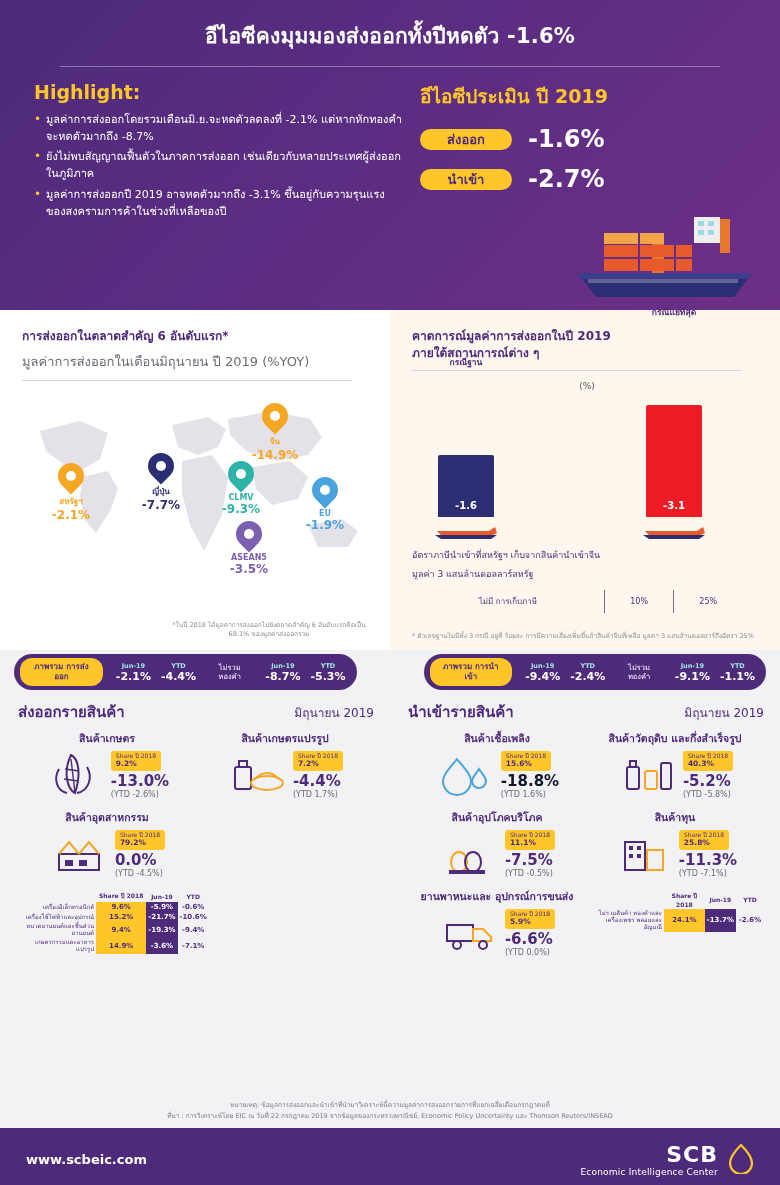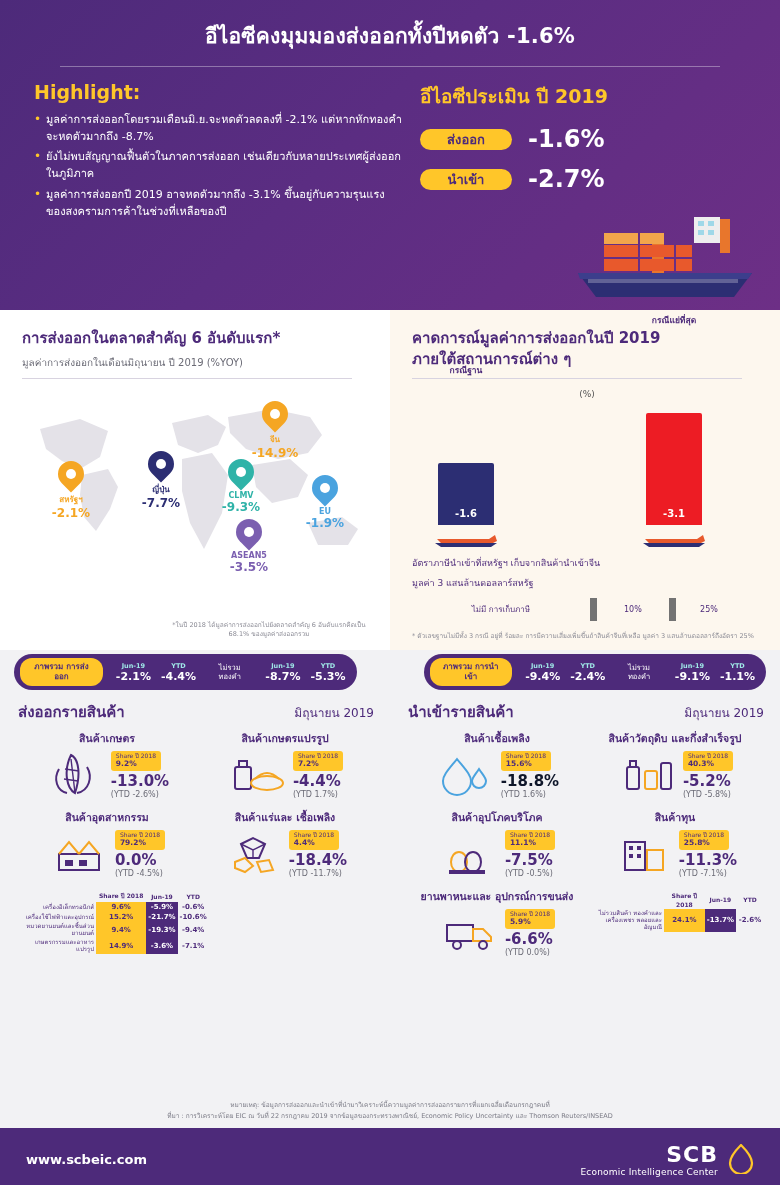--- a/index.html
+++ b/index.html
@@ -58,22 +58,22 @@
   .ship { position: absolute; right: 6px; bottom: 6px; width: 230px; height: 125px; }
 
   
   .row2 { display: flex; height: 340px; }
   .panel-left {
     width: 390px; background: #ffffff; padding: 18px 18px 0 22px; position: relative;
   }
   .panel-right {
     width: 390px; background: #fdf7ee; padding: 18px 18px 0 22px; position: relative;
   }
-  .panel-h1 { color: #4d2a7a; font-size: 15px; font-weight: bold; line-height: 1.4; }
-  .panel-sub { color: #6b6b76; font-size: 10px; margin-top: 6px; }
+  .panel-h1 { color: #4d2a7a; font-size: 12px; font-weight: bold; line-height: 1.4; }
+  .panel-sub { color: #6b6b76; font-size: 13px; margin-top: 6px; }
   .panel-rule { width: 330px; height: 1px; background: #d8d3e0; margin: 8px 0 0; }
 
   .worldmap { position: relative; width: 360px; height: 215px; margin-top: 4px; }
   .map-svg { position: absolute; inset: 0; }
   .pin { position: absolute; text-align: center; width: 62px; }
   .pin .pin-shape {
     width: 26px; height: 34px; margin: 0 auto; position: relative;
   }
   .pin .pin-shape:before {
     content: ""; position: absolute; left: 0; top: 0; width: 26px; height: 26px;
@@ -98,21 +98,21 @@
   .sc-label { font-size: 8.5px; color: #4d2a7a; font-weight: bold; position: absolute; top: -0px; width: 92px; }
   .sc-bar { margin: 4px auto; width: 56px; border-radius: 2px 2px 0 0; position: relative; }
   .sc-bar span { position: absolute; bottom: 6px; left: 0; right: 0; font-size: 10px; font-weight: bold; }
   .sc-boat { width: 66px; height: 16px; margin: 2px auto 0; }
 
   .sc-note { font-size: 9px; color: #4d2a7a; line-height: 1.5; margin-top: 6px; }
   .tax-table { margin-top: 8px; width: 330px; }
   .tax-table table { border-collapse: collapse; width: 100%; }
   .tax-table td {
     font-size: 8px; color: #4d2a7a; text-align: center; padding: 5px 2px;
-    border-right: 7px solid #737373;
+    border-right: 1px solid #737373;
   }
   .tax-table td:last-child { border-right: none; }
   .footnote-right {
     position: absolute; left: 22px; bottom: 8px; font-size: 6.5px;
     color: #8a8a94; line-height: 1.5;
   }
 
   
   .row3 { display: flex; height: 46px; background: #f2f2f4; gap: 39px; }
   .sumbar { width: 390px; padding: 4px 14px 0 14px; }
@@ -467,40 +467,20 @@
                 <small>Share
 ปี 2018</small>
                 <span>79.2%</span>
               </div>
               <div class="prod-val" style="color:#4d2a7a;">0.0%</div>
               <div class="prod-ytd">(YTD -4.5%)</div>
             </div>
           </div>
         </div>
 
-        <div class="prod-cell">
-          <div class="prod-name">สินค้าแร่และ เชื้อเพลิง</div>
-          <div class="prod-body">
-            <svg class="prod-icon" viewBox="0 0 62 52">
-              <path d="M18 16 L30 10 L42 16 L36 30 L24 30 Z" fill="none" stroke="#4d2a7a" stroke-width="2"></path>
-              <path d="M18 16 L30 22 L42 16 M30 22 L30 30" fill="none" stroke="#4d2a7a" stroke-width="1.4"></path>
-              <path d="M12 34 L22 30 L30 38 L22 44 L12 40 Z" fill="none" stroke="#f5a623" stroke-width="2"></path>
-              <path d="M34 34 L46 32 L50 42 L38 44 Z" fill="none" stroke="#f5a623" stroke-width="2"></path>
-            </svg>
-            <div class="prod-stats">
-              <div class="share-pill">
-                <small>Share
-ปี 2018</small>
-                <span>4.4%</span>
-              </div>
-              <div class="prod-val" style="color:#4d2a7a;">-18.4%</div>
-              <div class="prod-ytd">(YTD -11.7%)</div>
-            </div>
-          </div>
-        </div>
       </div>
 
       <div class="mini-table">
         <table>
           <tbody>
               <tr>
             <th></th>
             <th>Share
 ปี 2018</th>
             <th>Jun-19</th>

